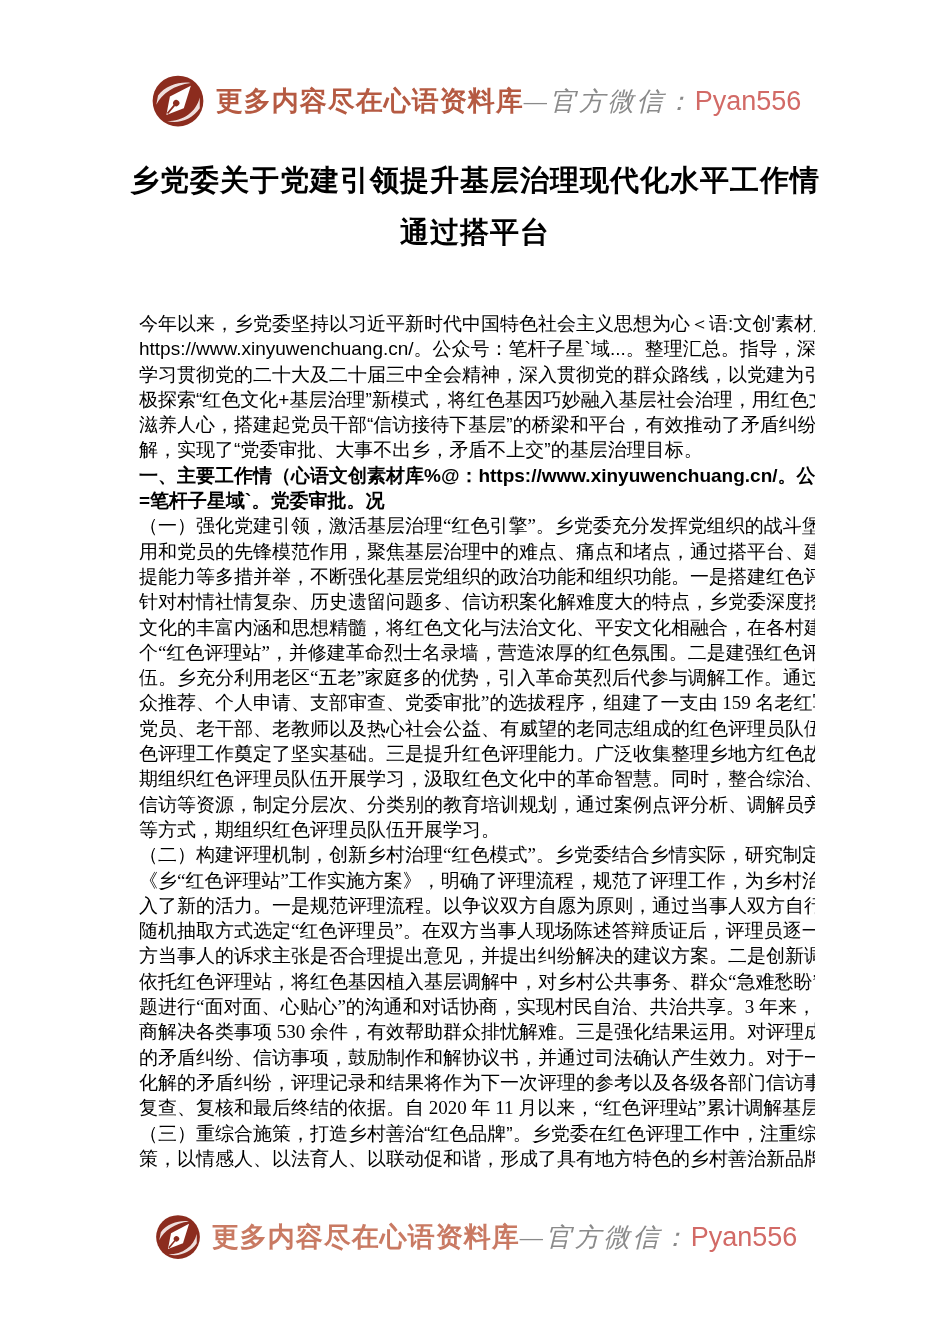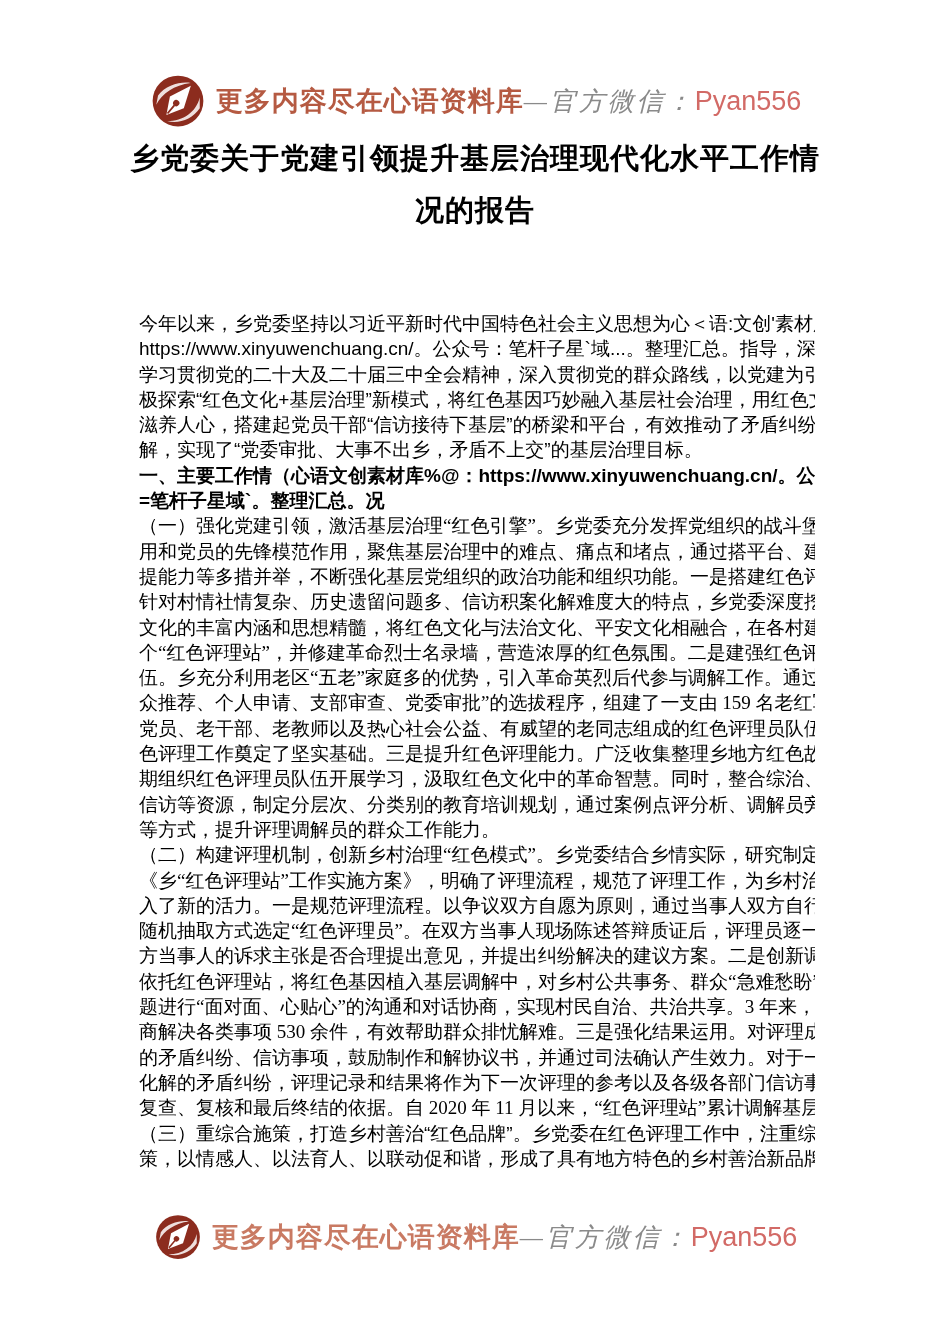--- a/index.html
+++ b/index.html
@@ -44,21 +44,21 @@
     letter-spacing: 3px;
   }
   .wm-id {
     font-family: "Liberation Sans", "DejaVu Sans", sans-serif;
     font-size: 27px;
     color: var(--wechat-pink, #d26a66);
   }
   
   .title {
     position: absolute;
-    top: 132px;
+    top: 154px;
     left: 0;
     width: 100%;
     font-family: "Liberation Serif", "DejaVu Serif", serif;
     font-weight: 700;
     font-size: 29px;
     color: #000;
   }
   .title .line {
     text-align: center;
     line-height: 52px;
@@ -97,50 +97,50 @@
         <path d="M32 10 L42 34 L32 52 L22 34 Z" fill="#ffffff"></path>
         <circle cx="32" cy="35" r="3.5" fill="#8c2c1e"></circle>
         <rect x="31" y="38" width="2" height="12" fill="#8c2c1e"></rect>
       </g>
     </svg>
     <span class="wm-textrow"><span class="wm-brand">更多内容尽在心语资料库</span><span class="wm-label">—官方微信：</span><span class="wm-id">Pyan556</span></span>
   </div>
 
   <div class="title">
       <div class="line">乡党委关于党建引领提升基层治理现代化水平工作情</div>
-      <div class="line">况的报告</div>
+      <div class="line">通过搭平台</div>
     </div>
 
   <div class="doc-body">
     <div class="para sans">
         <div class="line">今年以来，乡党委坚持以习近平新时代中国特色社会主义思想为心＜语:文创'素材库：</div>
         <div class="line">https://www.xinyuwenchuang.cn/。公众号：笔杆子星`域...。整理汇总。指导，深入</div>
         <div class="line">学习贯彻党的二十大及二十届三中全会精神，深入贯彻党的群众路线，以党建为引领，积</div>
         <div class="line">极探索“红色文化+基层治理”新模式，将红色基因巧妙融入基层社会治理，用红色文化</div>
         <div class="line">滋养人心，搭建起党员干部“信访接待下基层”的桥梁和平台，有效推动了矛盾纠纷的化</div>
         <div class="line">解，实现了“党委审批、大事不出乡，矛盾不上交”的基层治理目标。</div>
       </div>
     <div class="para sans bold">
         <div class="line">一、主要工作情（心语文创素材库%@：https://www.xinyuwenchuang.cn/。公众号：</div>
-        <div class="line">=笔杆子星域`。整理汇总。况</div>
+        <div class="line">=笔杆子星域`。党委审批。况</div>
       </div>
     <div class="para serif">
         <div class="line">（一）强化党建引领，激活基层治理“红色引擎”。乡党委充分发挥党组织的战斗堡垒作</div>
         <div class="line">用和党员的先锋模范作用，聚焦基层治理中的难点、痛点和堵点，通过搭平台、建队伍、</div>
         <div class="line">提能力等多措并举，不断强化基层党组织的政治功能和组织功能。一是搭建红色评理平台</div>
         <div class="line">针对村情社情复杂、历史遗留问题多、信访积案化解难度大的特点，乡党委深度挖掘红色</div>
         <div class="line">文化的丰富内涵和思想精髓，将红色文化与法治文化、平安文化相融合，在各村建设了 16</div>
         <div class="line">个“红色评理站”，并修建革命烈士名录墙，营造浓厚的红色氛围。二是建强红色评理队</div>
         <div class="line">伍。乡充分利用老区“五老”家庭多的优势，引入革命英烈后代参与调解工作。通过“群</div>
         <div class="line">众推荐、个人申请、支部审查、党委审批”的选拔程序，组建了一支由 159 名老红军、老</div>
         <div class="line">党员、老干部、老教师以及热心社会公益、有威望的老同志组成的红色评理员队伍，为红</div>
         <div class="line">色评理工作奠定了坚实基础。三是提升红色评理能力。广泛收集整理乡地方红色故事，定</div>
         <div class="line">期组织红色评理员队伍开展学习，汲取红色文化中的革命智慧。同时，整合综治、司法、</div>
         <div class="line">信访等资源，制定分层次、分类别的教育培训规划，通过案例点评分析、调解员旁听庭审</div>
-        <div class="line">等方式，提升评理调解员的群众工作能力。</div>
+        <div class="line">等方式，期组织红色评理员队伍开展学习。</div>
       </div>
     <div class="para serif">
         <div class="line">（二）构建评理机制，创新乡村治理“红色模式”。乡党委结合乡情实际，研究制定了</div>
         <div class="line">《乡“红色评理站”工作实施方案》，明确了评理流程，规范了评理工作，为乡村治理注</div>
         <div class="line">入了新的活力。一是规范评理流程。以争议双方自愿为原则，通过当事人双方自行选择或</div>
         <div class="line">随机抽取方式选定“红色评理员”。在双方当事人现场陈述答辩质证后，评理员逐一对各</div>
         <div class="line">方当事人的诉求主张是否合理提出意见，并提出纠纷解决的建议方案。二是创新调解方式</div>
         <div class="line">依托红色评理站，将红色基因植入基层调解中，对乡村公共事务、群众“急难愁盼”等问</div>
         <div class="line">题进行“面对面、心贴心”的沟通和对话协商，实现村民自治、共治共享。3 年来，共协</div>
         <div class="line">商解决各类事项 530 余件，有效帮助群众排忧解难。三是强化结果运用。对评理成功化解</div>

